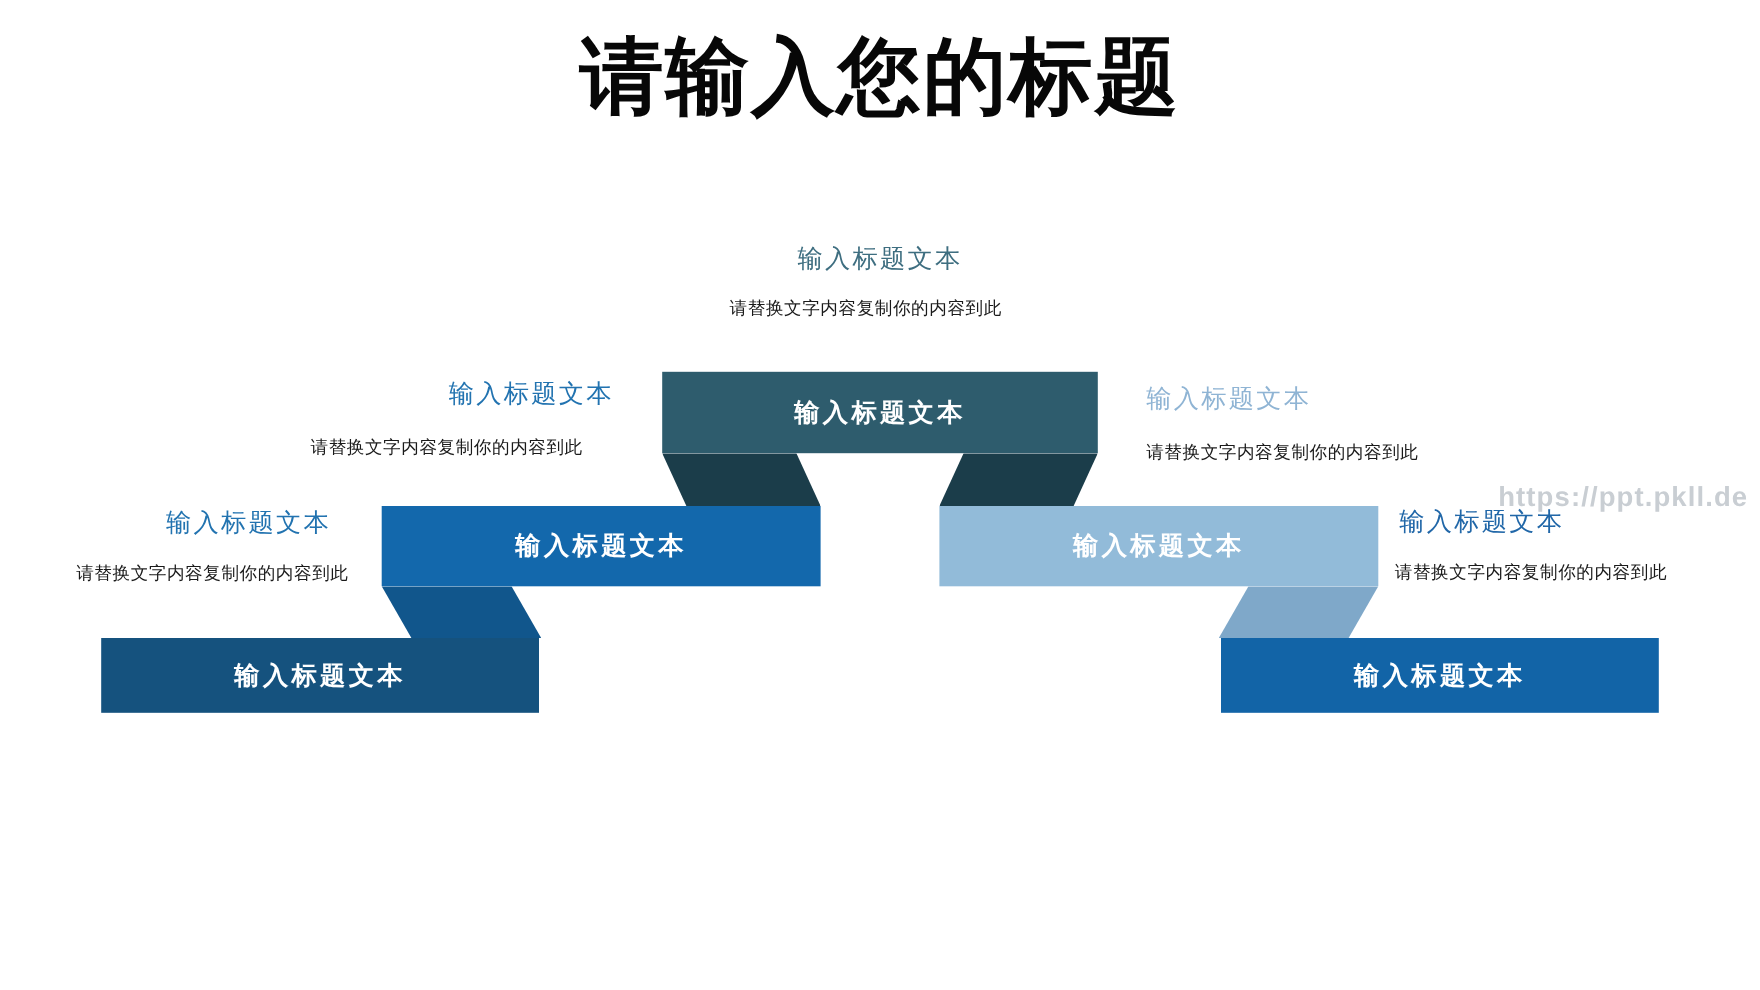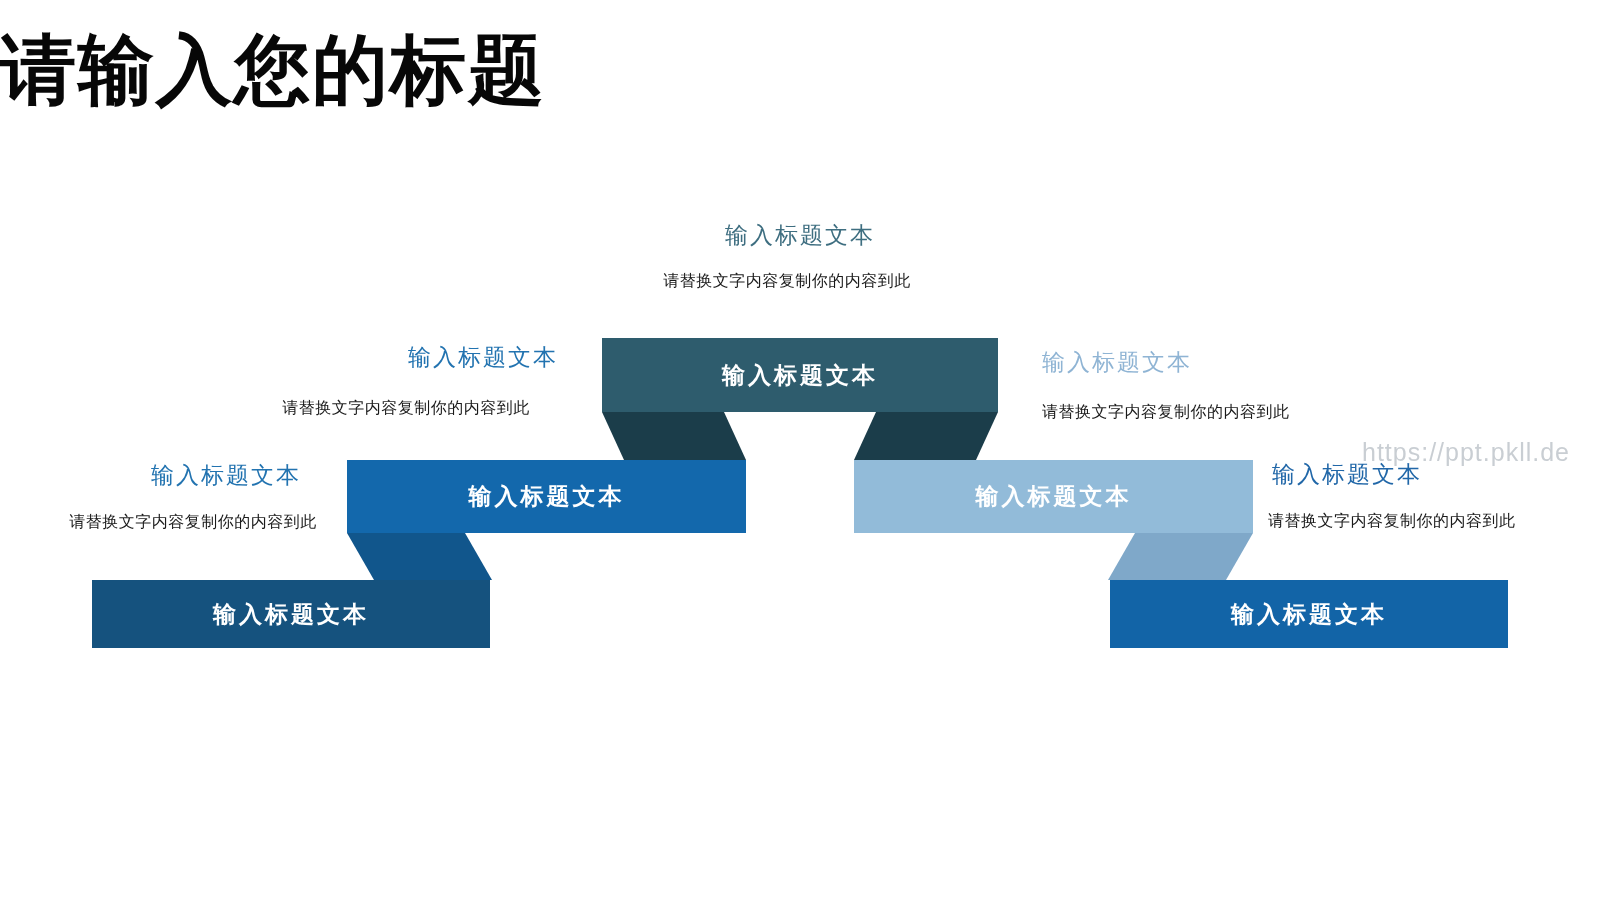--- a/index.html
+++ b/index.html
@@ -11,31 +11,32 @@
     width: 1600px;
     height: 900px;
     background: #ffffff;
     overflow: hidden;
   }
 
   .abs { position: absolute; }
 
   .slide-title {
     left: 0; right: 0; top: 28px;
+    text-align: center;
     font-size: 76px;
     font-weight: 900;
     letter-spacing: 2px;
     color: #070707;
     line-height: 1.1;
   }
 
   .watermark {
     left: 1362px; top: 438px;
     font-size: 25px;
-    font-weight: normal;
+    font-weight: bold;
     color: #c9ced3;
     letter-spacing: 1px;
     white-space: nowrap;
   }
 
   .side-label {
     font-size: 23px;
     letter-spacing: 2px;
     white-space: nowrap;
     line-height: 1.1;

